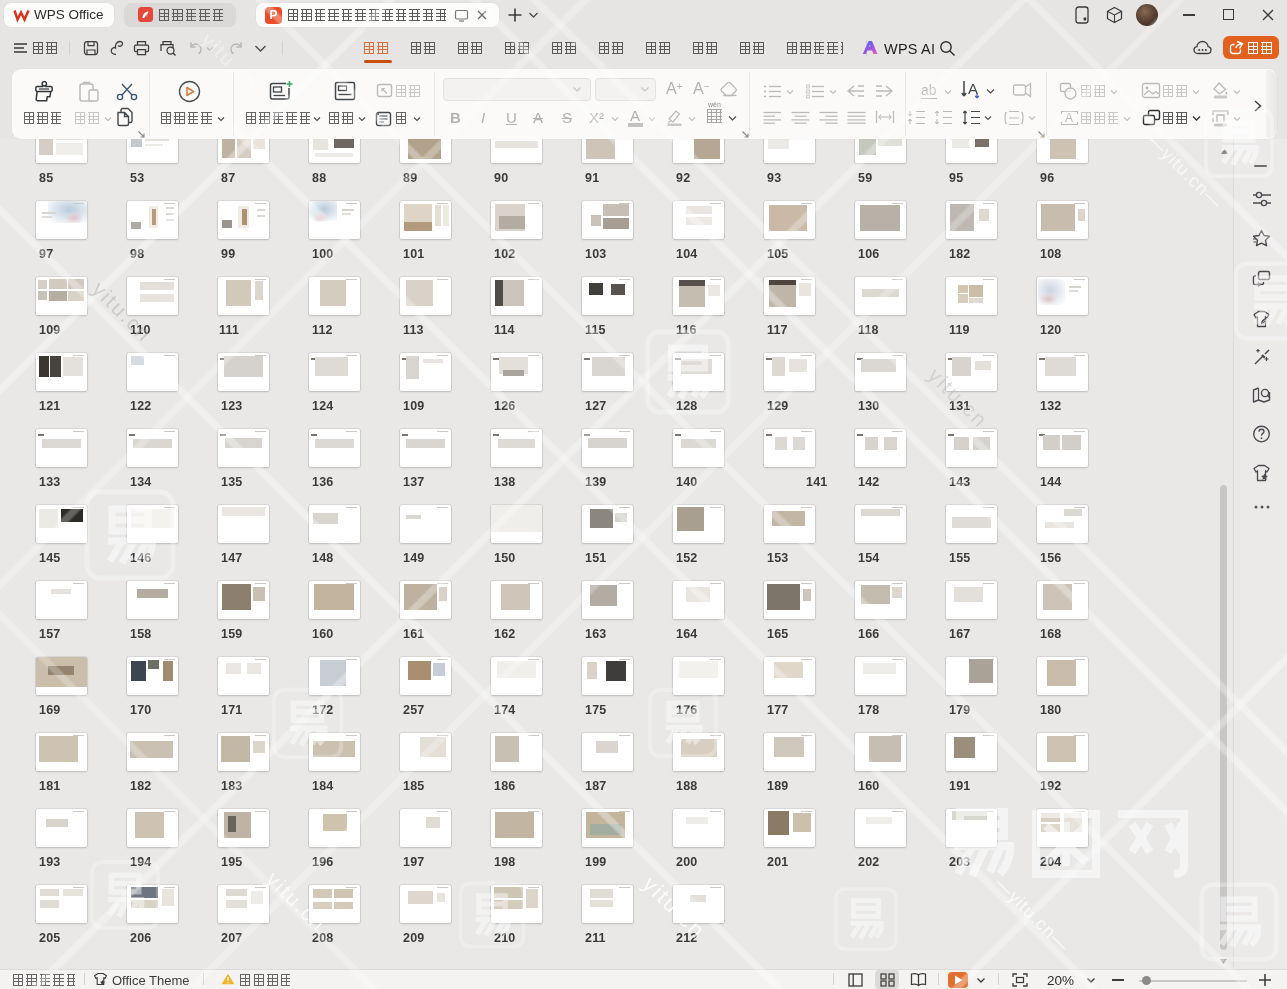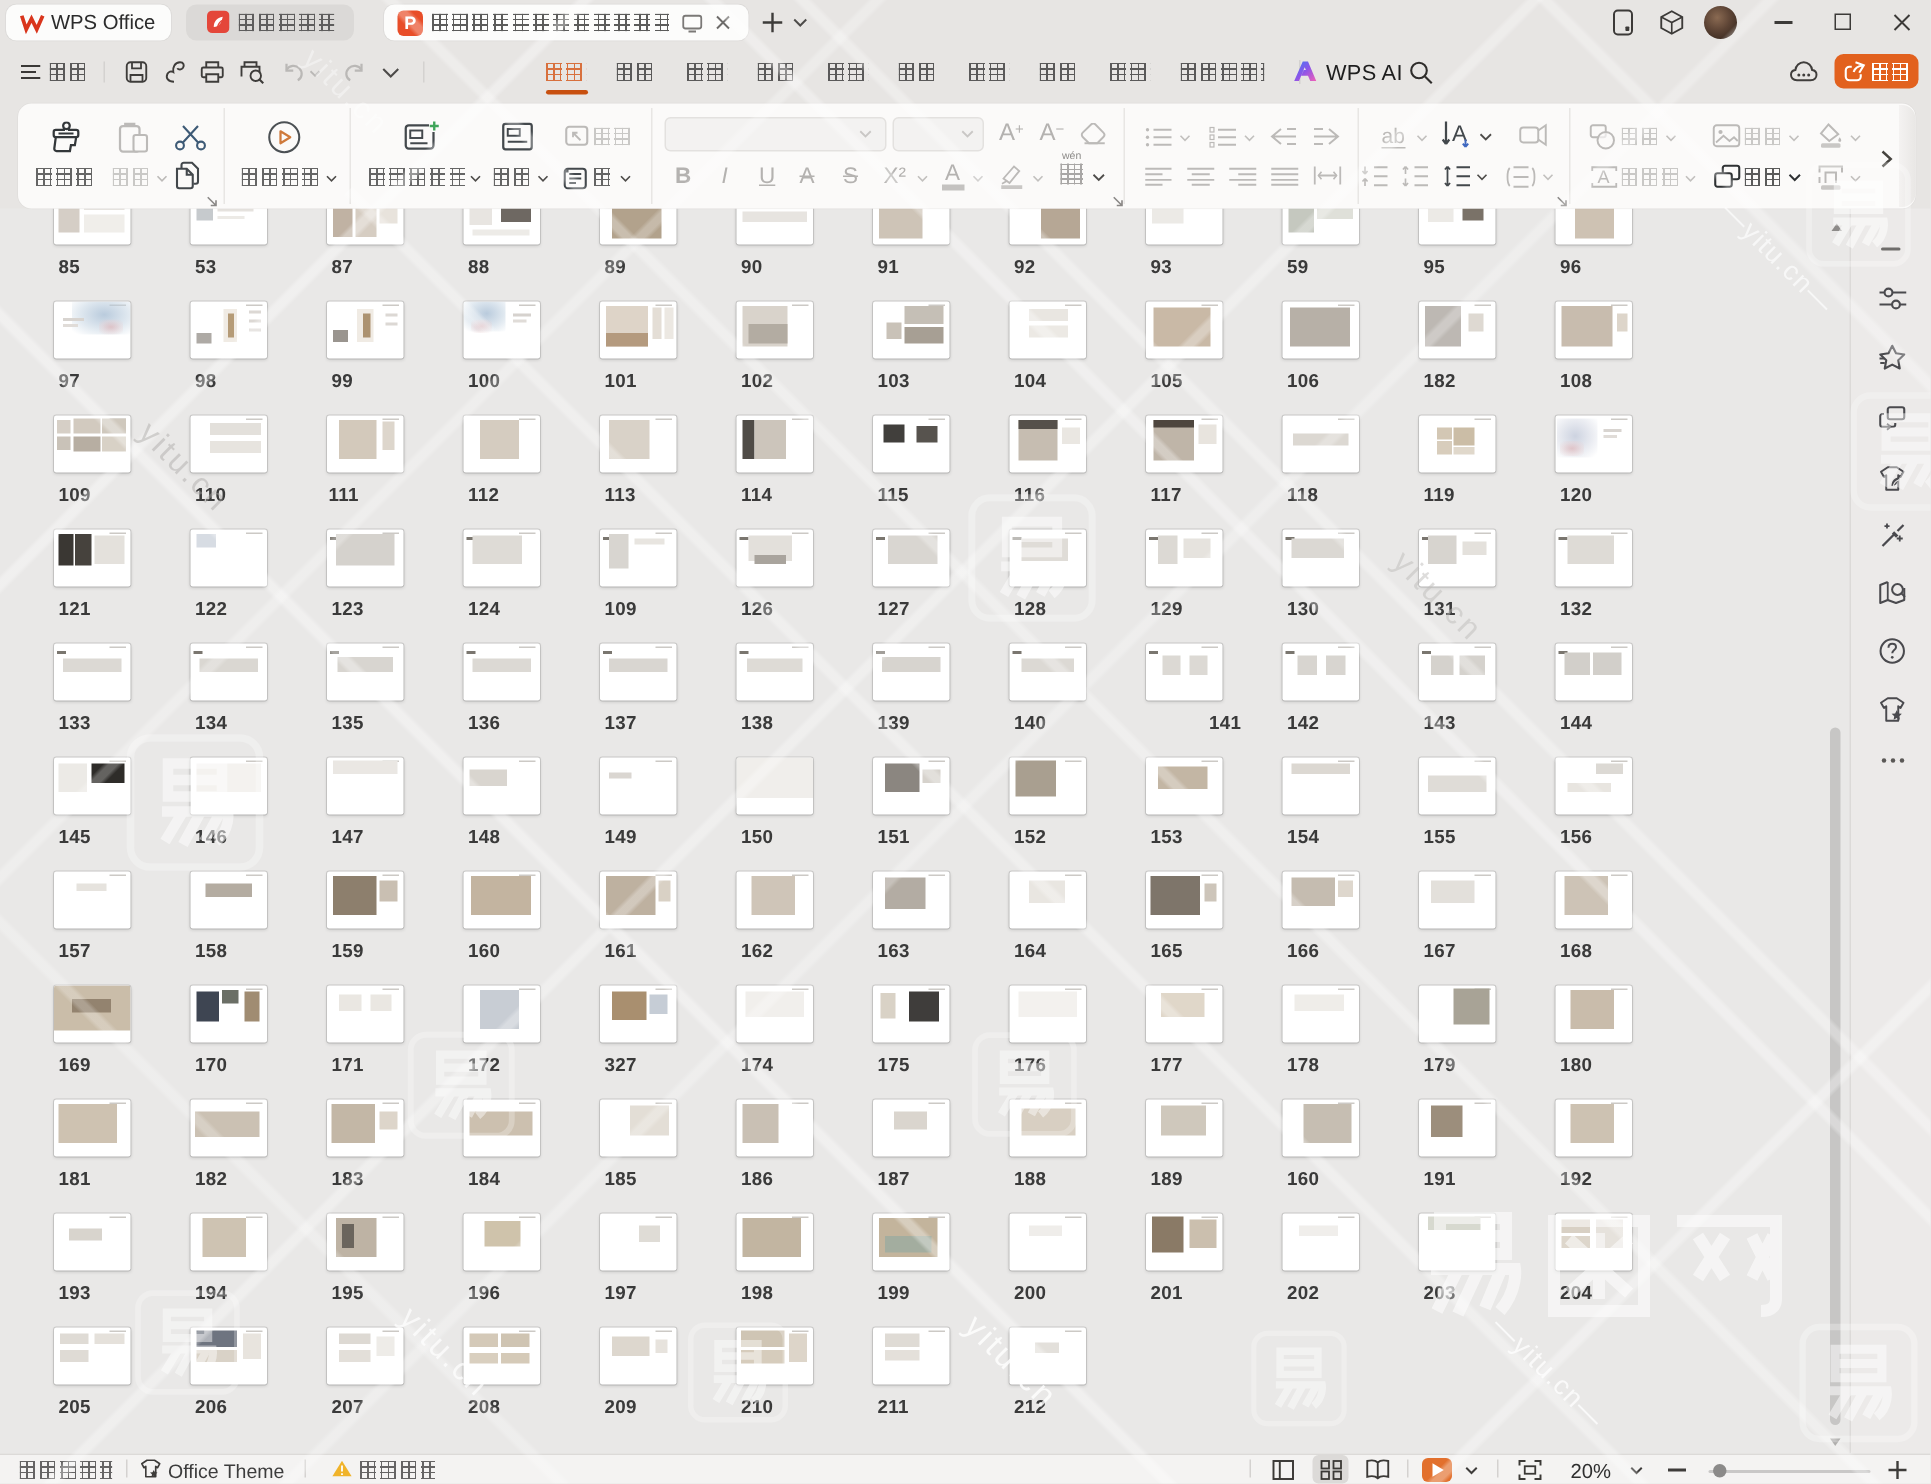--- a/index.html
+++ b/index.html
@@ -951,21 +951,21 @@
 <div class="sl" style="left:309px;top:656.5px">
       <i style="right:3px;top:2.5px;width:11px;height:1.2px;background:#ccc9c5"></i>
       <i style="left:11px;top:3px;width:26px;height:26px;background:#c8cdd4"></i>
     </div>
 <div class="num" style="left:312px;top:702.5px">172</div>
 <div class="sl" style="left:400px;top:656.5px">
       <i style="right:3px;top:2.5px;width:11px;height:1.2px;background:#ccc9c5"></i>
       <i style="left:8px;top:4px;width:23px;height:19px;background:#a98f6f"></i>
       <i style="left:33px;top:6px;width:12px;height:13px;background:#c6cdd6"></i>
     </div>
-<div class="num" style="left:403px;top:702.5px">327</div>
+<div class="num" style="left:403px;top:702.5px">257</div>
 <div class="sl" style="left:491px;top:656.5px">
       <i style="right:3px;top:2.5px;width:11px;height:1.2px;background:#ccc9c5"></i>
       <i style="left:6px;top:4px;width:39px;height:17px;background:#f1efec"></i>
     </div>
 <div class="num" style="left:494px;top:702.5px">174</div>
 <div class="sl" style="left:582px;top:656.5px">
       <i style="right:3px;top:2.5px;width:11px;height:1.2px;background:#ccc9c5"></i>
       <i style="left:5px;top:5px;width:10px;height:17px;background:#d9d2c6"></i>
       <i style="left:24px;top:4px;width:20px;height:20px;background:#3f3d3b"></i>
     </div>

